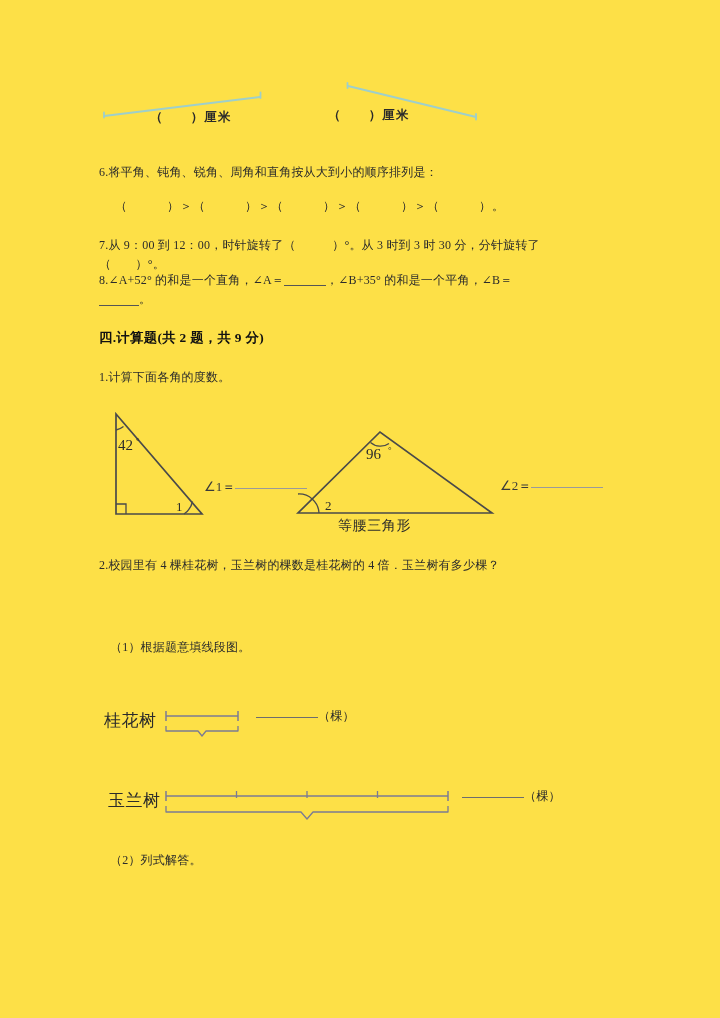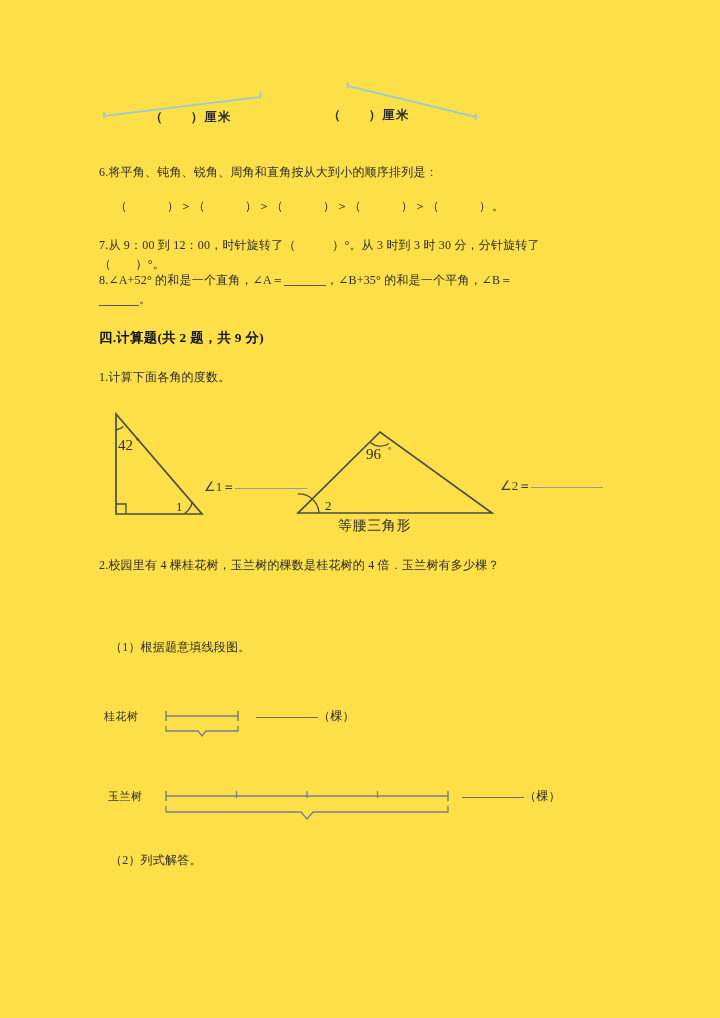--- a/index.html
+++ b/index.html
@@ -81,21 +81,21 @@
     position: absolute;
     font-size: 14px;
     color: #2a2a2a;
     letter-spacing: 0.6px;
     white-space: nowrap;
   }
 
   
   .seg-label {
     position: absolute;
-    font-size: 11px;
+    font-size: 17px;
     color: #2b2b2b;
     letter-spacing: 0.5px;
     white-space: nowrap;
   }
   .seg-tail {
     position: absolute;
     font-size: 12.2px;
     color: #2b2b2b;
     white-space: nowrap;
   }

